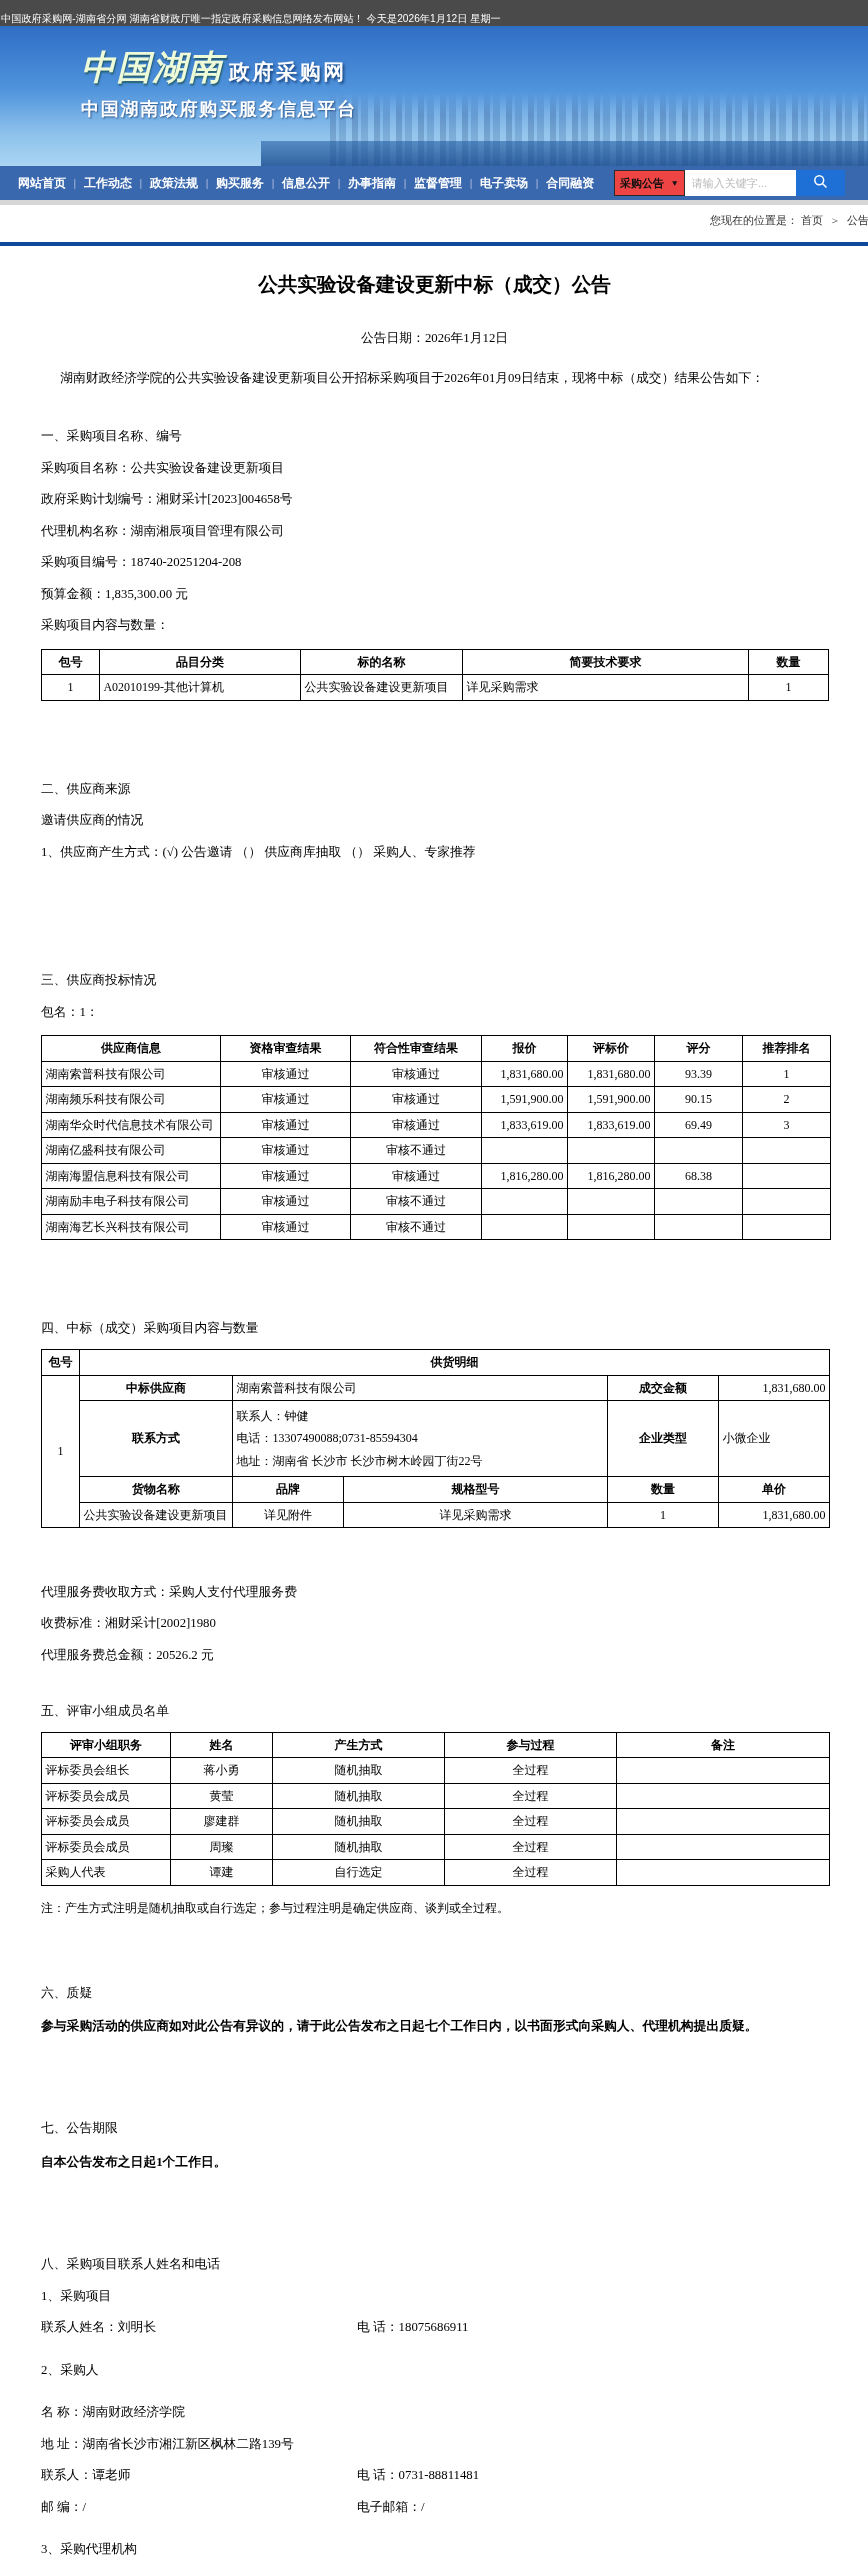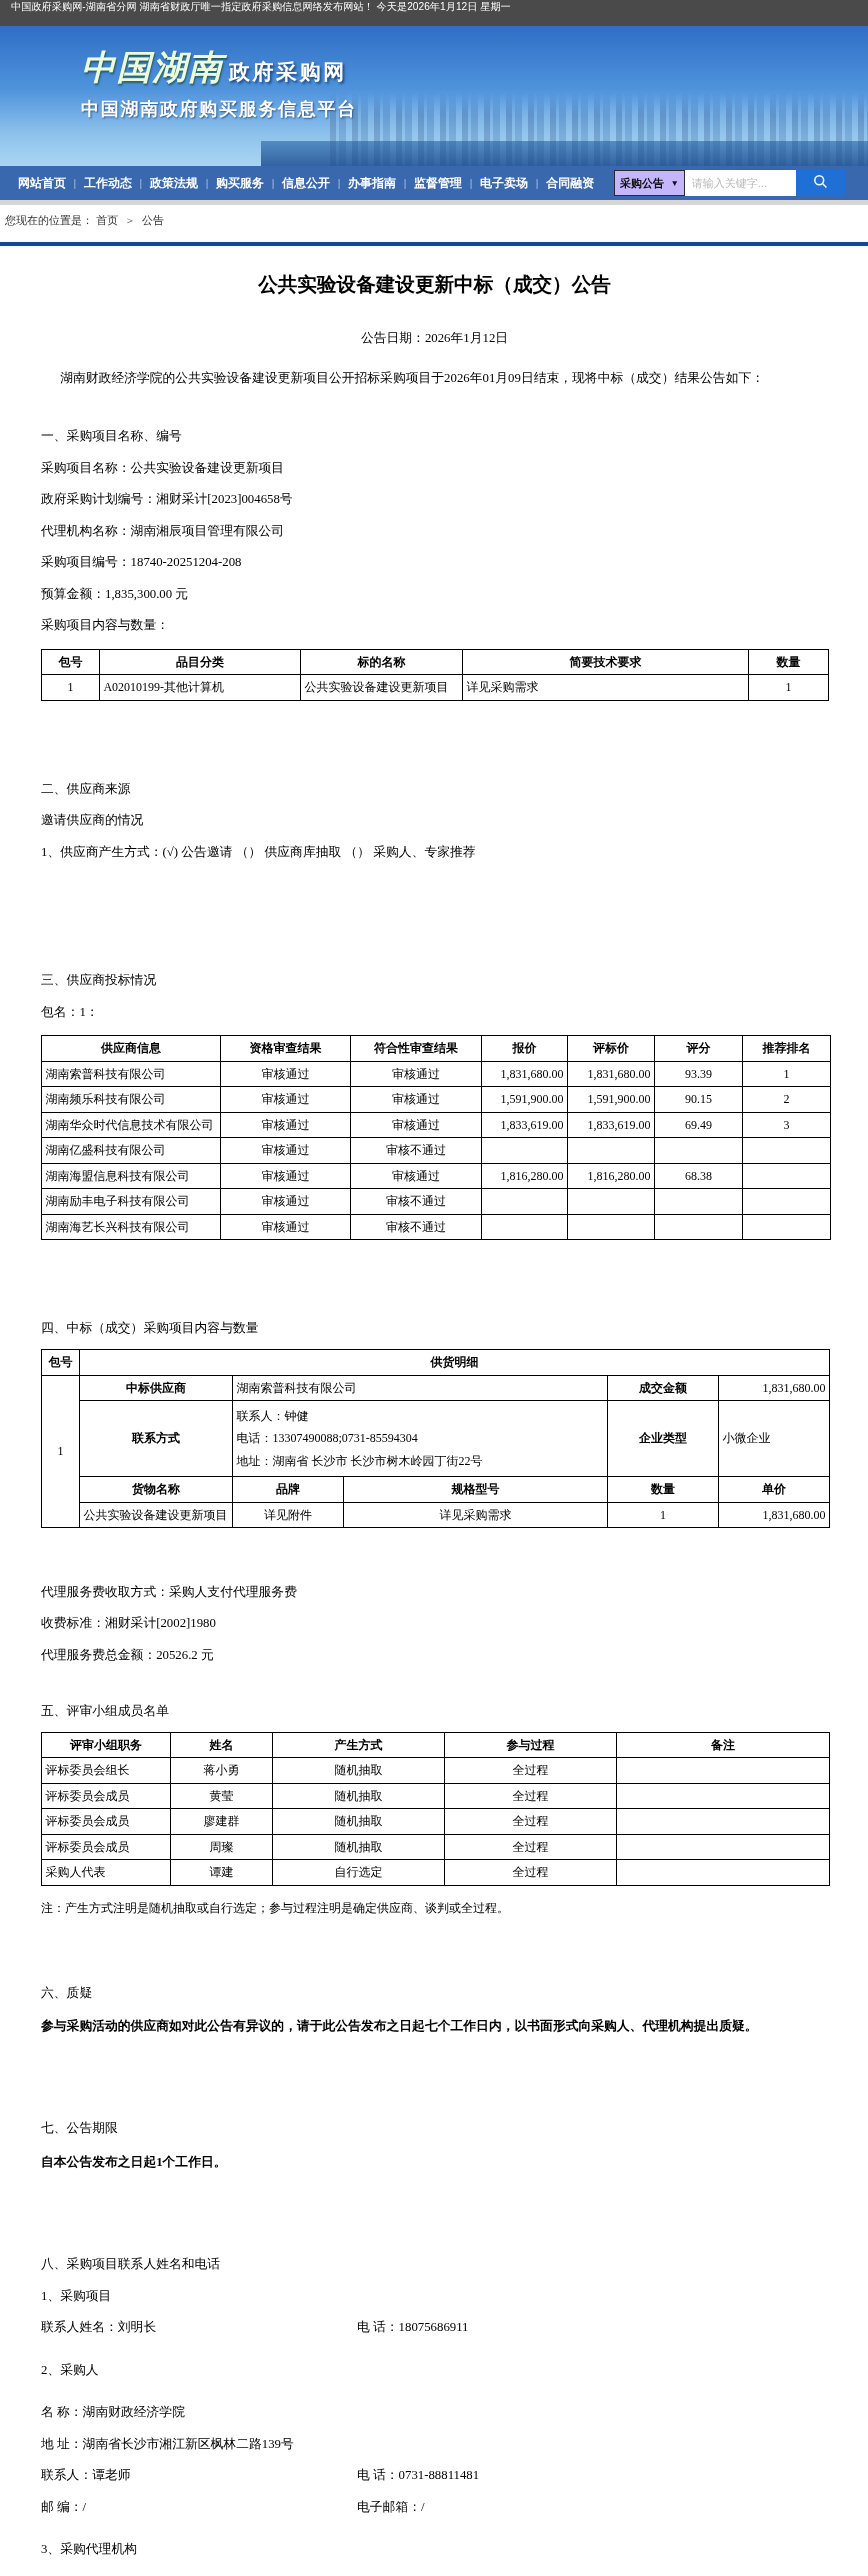--- a/index.html
+++ b/index.html
@@ -1,21 +1,21 @@
 <!DOCTYPE html>
 <html style="font-size:13.6px"><head>
 <meta charset="utf-8">
 <style>
   * { box-sizing: border-box; }
   body { margin: 0; background: #fff; font-family: "Liberation Sans", sans-serif; }
   .page { width: 869px; margin: 0 auto; background: #fff; }
 
   
   .topbar { height: 26px; background: #4a4a4a; color: #fff; font-size: 10.2px;
-            display: flex; align-items: flex-start; padding-left: 11px; }
+            display: flex; align-items: flex-end; padding-left: 1px; }
 
   
   .banner { height: 140px; position: relative; overflow: hidden;
             background: linear-gradient(180deg, #2f6ec5 0%, #4f93dc 45%, #8fc3ec 78%, #a9d5f2 100%); }
   .banner .skyline { position: absolute; right: 0; bottom: 0; width: 62%; height: 52%; opacity: .45;
             background:
               repeating-linear-gradient(90deg, rgba(40,70,120,.55) 0 6px, rgba(150,190,230,.35) 6px 9.4px, rgba(60,95,150,.5) 9.4px 16px, rgba(190,220,245,.3) 16px 22px);
             -webkit-mask-image: linear-gradient(180deg, transparent 0, #000 30%);
             mask-image: linear-gradient(180deg, transparent 0, #000 30%); }
   .banner .water { position: absolute; right: 0; bottom: 0; width: 70%; height: 18%;
@@ -30,34 +30,34 @@
               margin-top: 6.8px; text-shadow: 0.9px 0.9px 1.7px rgba(0,30,80,.6); }
 
   
   .navbar { height: 34px; background: #3a68ae; display: flex; align-items: center;
             padding: 0 24px 0 10.2px; }
   .nav-menu { flex: 1; display: flex; align-items: center; }
   .nav-item { color: #fff; font-size: 12px; font-weight: bold; text-decoration: none;
               padding: 0 7.7px; cursor: pointer; white-space: nowrap; }
   .nav-sep { color: rgba(255,255,255,.55); font-size: 10.2px; }
   .search-box { display: flex; align-items: center; }
-  .search-select { width: 71px; height: 25.5px; background: #c4b5fd; border: 0.9px solid #2b2b2b;
+  .search-select { width: 71px; height: 25.5px; background: #ef4444; border: 0.9px solid #2b2b2b;
                    display: inline-flex; align-items: center; justify-content: space-between;
                    padding: 0 5.1px; font-size: 11px; font-weight: bold; color: #111; cursor: pointer; }
   .search-select .caret { font-size: 8.5px; color: #111; }
   .search-input { width: 111px; height: 25.5px; border: none; outline: none; padding: 0 6.8px;
                   font-size: 11px; color: #333; font-family: "Liberation Sans", sans-serif; }
   .search-input::placeholder { color: #b8b8b8; }
   .search-btn { width: 49px; height: 25.5px; background: #1e6fd6; border: none; cursor: pointer;
                 display: inline-flex; align-items: center; justify-content: center; }
 
   .nav-under { height: 5.1px; background: #d6d6d6; }
 
   
-  .breadcrumb { padding: 7.7px 0 7.7px 5.1px; font-size: 11px; color: #333; }
+  .breadcrumb { padding: 7.7px 0 7.7px 5.1px; font-size: 11px; color: #333; text-align: right; }
   .breadcrumb a { color: #333; text-decoration: none; cursor: pointer; }
   .crumb-sep { margin: 0 3.4px; color: #555; }
   .blue-rule { height: 3.4px; background: #0d4a9b; margin-top: 6.8px; }
 
   
   .doc { width: 787px; margin: 0 auto; font-family: "Liberation Serif", "DejaVu Serif", serif;
          color: #000; font-size: 12.8px; }
   .doc-title { text-align: center; font-size: 19.6px; font-weight: bold; margin: 25.5px 0 12px; }
   .doc-date { text-align: center; font-size: 12.8px; margin: 32px 0 6.8px; }
   .doc-intro { text-indent: 1.5em; line-height: 1.7; margin: 20.4px 0 8.5px; }

